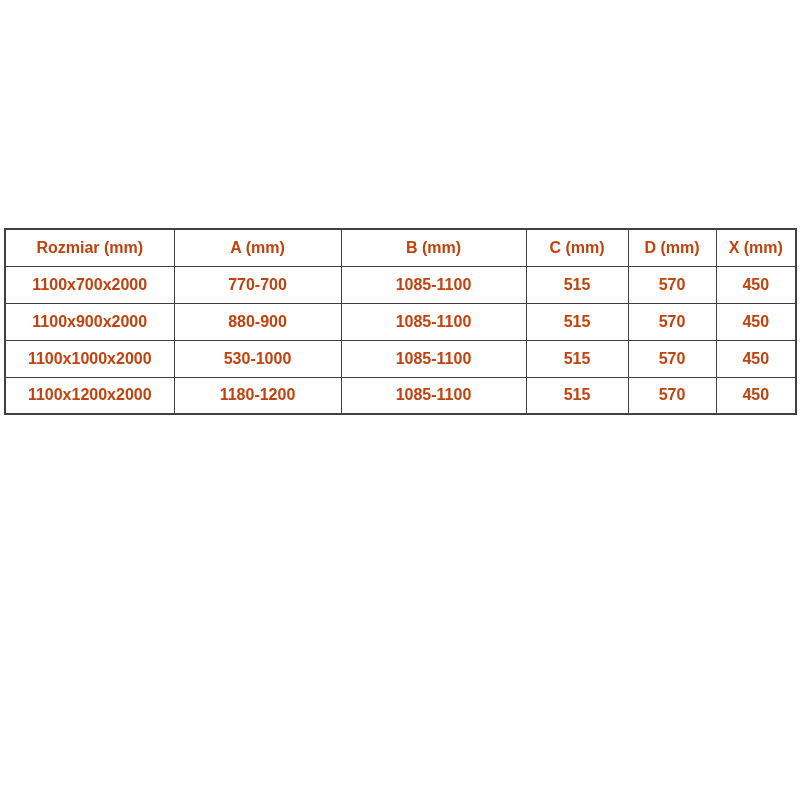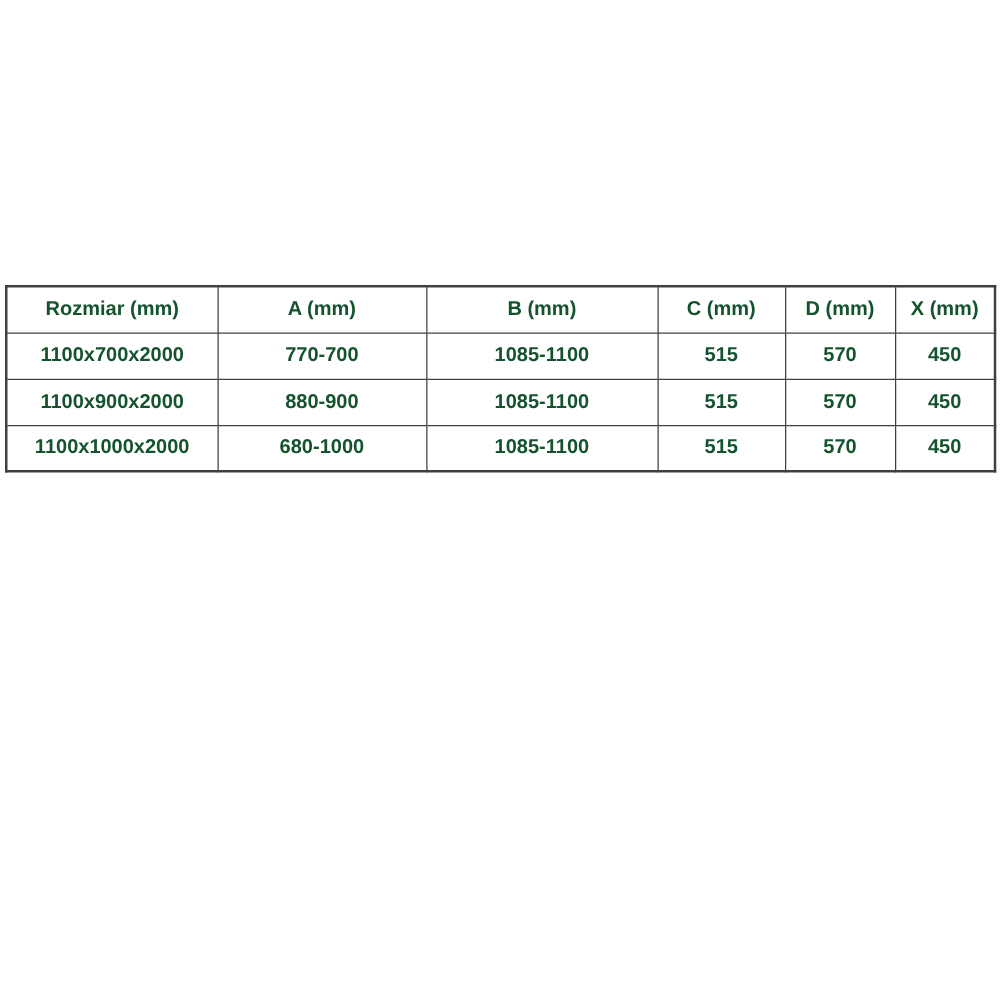--- a/index.html
+++ b/index.html
@@ -27,21 +27,21 @@
     border-collapse: collapse;
     table-layout: fixed;
     border: 2px solid #404040;
   }
   table.size-table th,
   table.size-table td {
     border: 1px solid #404040;
     height: 37px;
     text-align: center;
     vertical-align: middle;
-    color: #14532d;
+    color: #c2410c;
     font-size: 16px;
     line-height: 1;
     overflow: hidden;
     white-space: nowrap;
   }
   table.size-table th {
     font-weight: bold;
   }
   table.size-table td {
     font-weight: bold;
@@ -83,21 +83,29 @@
           <tr>
             <td>1100x900x2000</td>
             <td>880-900</td>
             <td>1085-1100</td>
             <td>515</td>
             <td>570</td>
             <td>450</td>
           </tr>
           <tr>
             <td>1100x1000x2000</td>
-            <td>680-1000</td>
+            <td>530-1000</td>
+            <td>1085-1100</td>
+            <td>515</td>
+            <td>570</td>
+            <td>450</td>
+          </tr>
+          <tr>
+            <td>1100x1200x2000</td>
+            <td>1180-1200</td>
             <td>1085-1100</td>
             <td>515</td>
             <td>570</td>
             <td>450</td>
           </tr>
         </tbody>
     </table>
   </div>
 </div>
 

